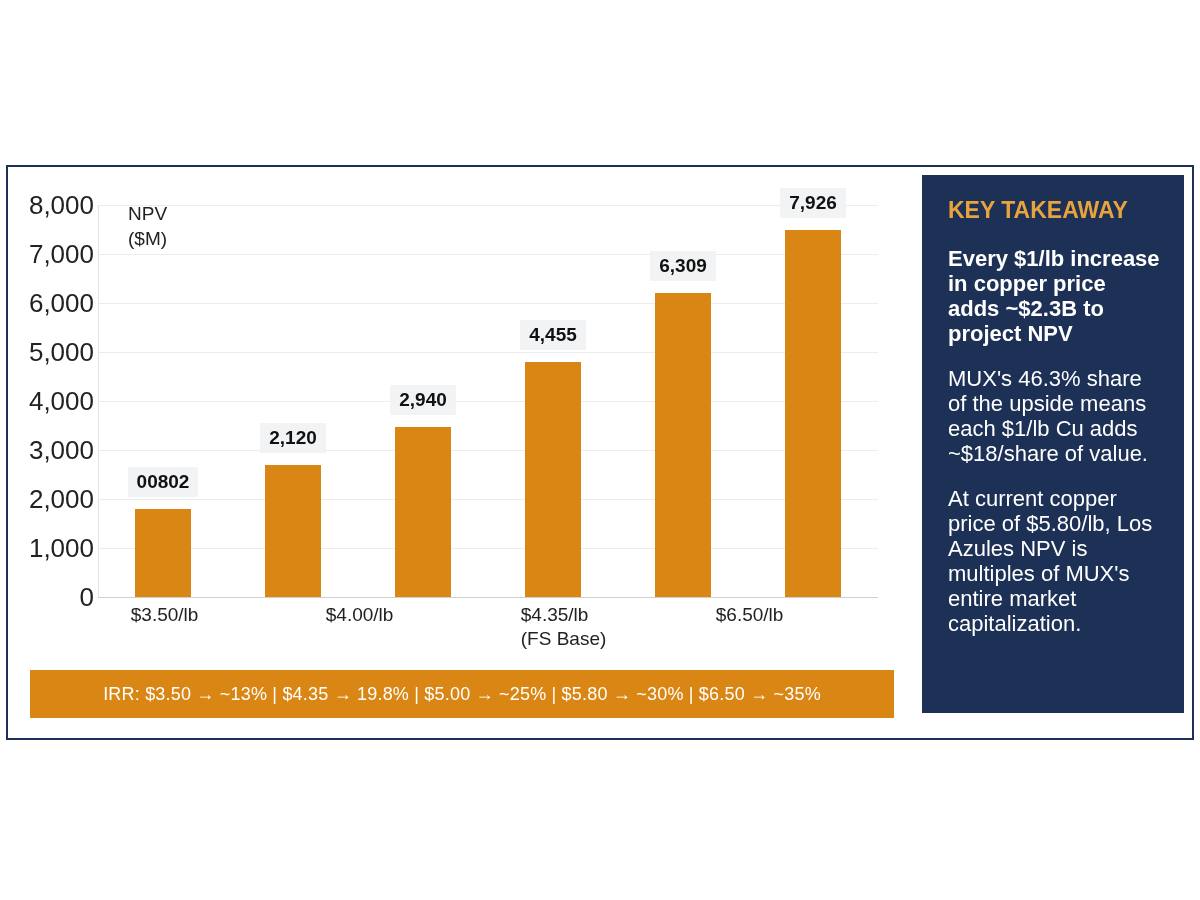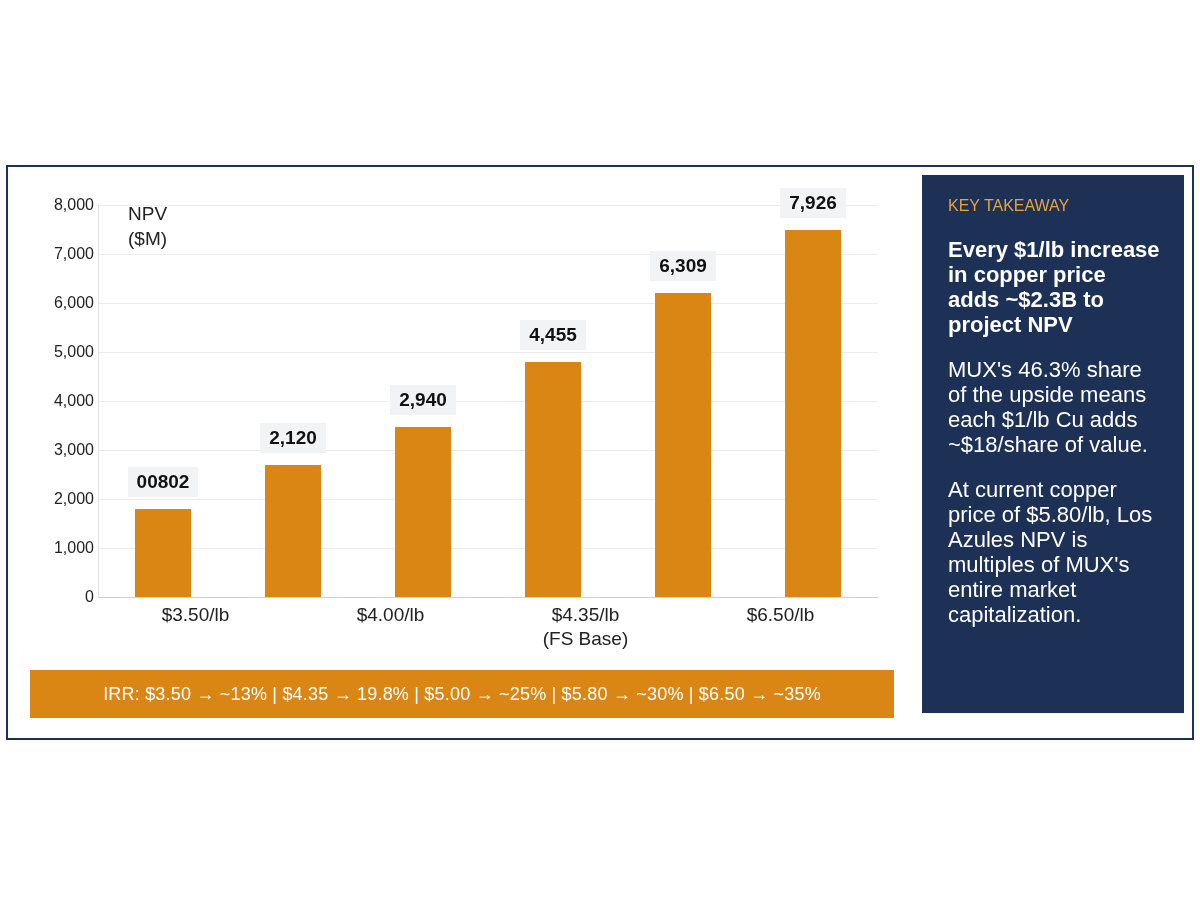--- a/index.html
+++ b/index.html
@@ -43,21 +43,21 @@
     width: 892px;
     height: 480px;
   }
 
   
   .y-tick {
     position: absolute;
     right: 0;
     width: 66px;
     text-align: right;
-    font-size: 16px;
+    font-size: 26px;
     color: #222222;
     transform: translateY(-50%);
     white-space: nowrap;
   }
   #y-axis-labels {
     position: absolute;
     left: 0;
     top: 0;
     width: 78px;
     height: 100%;
@@ -129,21 +129,21 @@
   #x-labels {
     position: absolute;
     left: 82px;
     right: 30px;
     top: 428px;
     display: flex;
     justify-content: space-around;
   }
   .x-label {
     width: 16.6%;
-    text-align: center;
+    text-align: left;
     font-size: 19px;
     line-height: 24px;
     color: #222222;
     white-space: pre-line;
   }
 
   
   #irr-strip {
     position: absolute;
     left: 14px;
@@ -170,22 +170,22 @@
     right: 8px;
     top: 8px;
     width: 262px;
     height: 538px;
     background: #1d3055;
     padding: 22px 22px 0 26px;
     box-sizing: border-box;
   }
   #takeaway-title {
     color: #e8a33d;
-    font-size: 16px;
-    font-weight: normal;
+    font-size: 23px;
+    font-weight: bold;
     margin: 0 0 22px 0;
   }
   .takeaway-p {
     color: #ffffff;
     font-size: 22px;
     line-height: 25px;
     margin: 0 0 20px 0;
   }
   .takeaway-p.bold { font-weight: bold; }
 </style>

